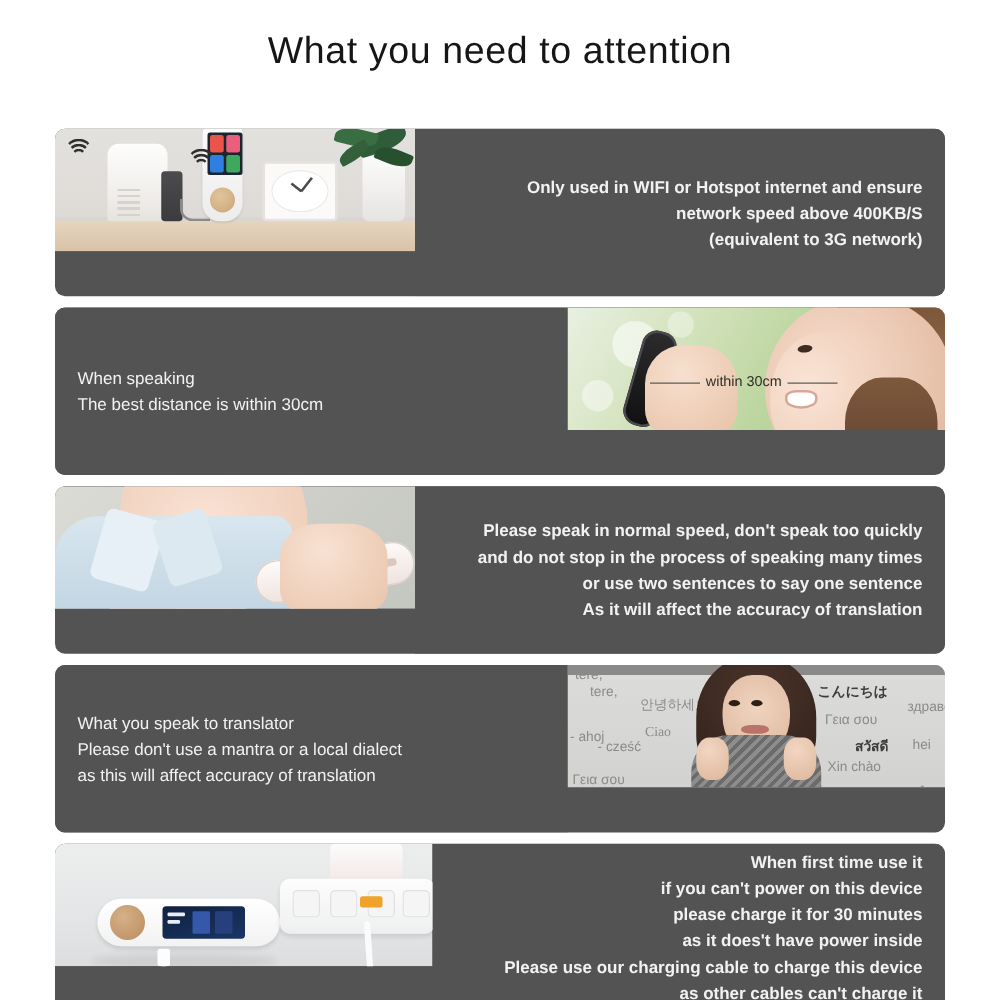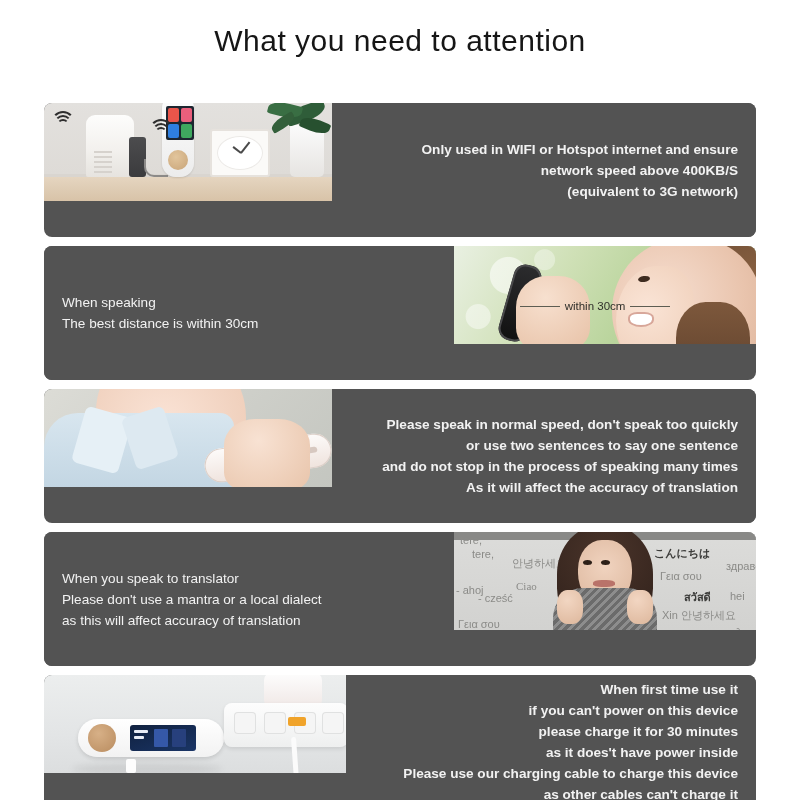--- a/index.html
+++ b/index.html
@@ -438,22 +438,22 @@
           <div class="neck"></div>
           <div class="shirt"></div>
           <div class="collarL"></div>
           <div class="collarR"></div>
           <div class="phone"></div>
           <div class="hand"></div>
         </div>
       </div>
       <div class="txt right">
         <div class="line">Please speak in normal speed, don't speak too quickly</div>
+        <div class="line">and do not stop in the process of speaking many times</div>
         <div class="line">or use two sentences to say one sentence</div>
-        <div class="line">and do not stop in the process of speaking many times</div>
         <div class="line">As it will affect the accuracy of translation</div>
       </div>
     </div>
 
     <div class="panel rev wide-pic">
       <div class="pic">
         <div class="scene4">
           <div class="topband"></div>
 
           <div class="word" style="left:6px;top:2px;">tere,</div>
@@ -463,37 +463,37 @@
           <div class="word" style="left:62px;top:48px;font-family:Liberation Serif, serif;">Ciao</div>
           <div class="word" style="left:24px;top:60px;">- cześć</div>
           <div class="word" style="left:4px;top:86px;">Γεια σου</div>
 
           <div class="word" style="left:166px;top:4px;">hej</div>
           <div class="word dark" style="left:200px;top:14px;">こんにちは</div>
           <div class="word" style="left:272px;top:28px;">здравей</div>
           <div class="word" style="left:206px;top:38px;">Γεια σου</div>
           <div class="word dark" style="left:230px;top:56px;">สวัสดี</div>
           <div class="word" style="left:276px;top:58px;">hei</div>
-          <div class="word" style="left:208px;top:76px;">Xin 안녕하세요</div>
+          <div class="word" style="left:208px;top:76px;">Xin chào</div>
           <div class="word" style="left:264px;top:94px;">नमस्ते</div>
 
           <div class="woman">
             <div class="wh"></div>
             <div class="wf"></div>
             <div class="we l"></div>
             <div class="we r"></div>
             <div class="wm"></div>
             <div class="wbody"></div>
             <div class="wha l"></div>
             <div class="wha r"></div>
           </div>
         </div>
       </div>
       <div class="txt left">
-        <div class="line">When you speak to translator</div>
+        <div class="line">What you speak to translator</div>
         <div class="line">Please don't use a mantra or a local dialect</div>
         <div class="line">as this will affect accuracy of translation</div>
       </div>
     </div>
 
     <div class="panel wide-pic">
       <div class="pic">
         <div class="scene5">
           <div class="shadow"></div>
           <div class="dev">

